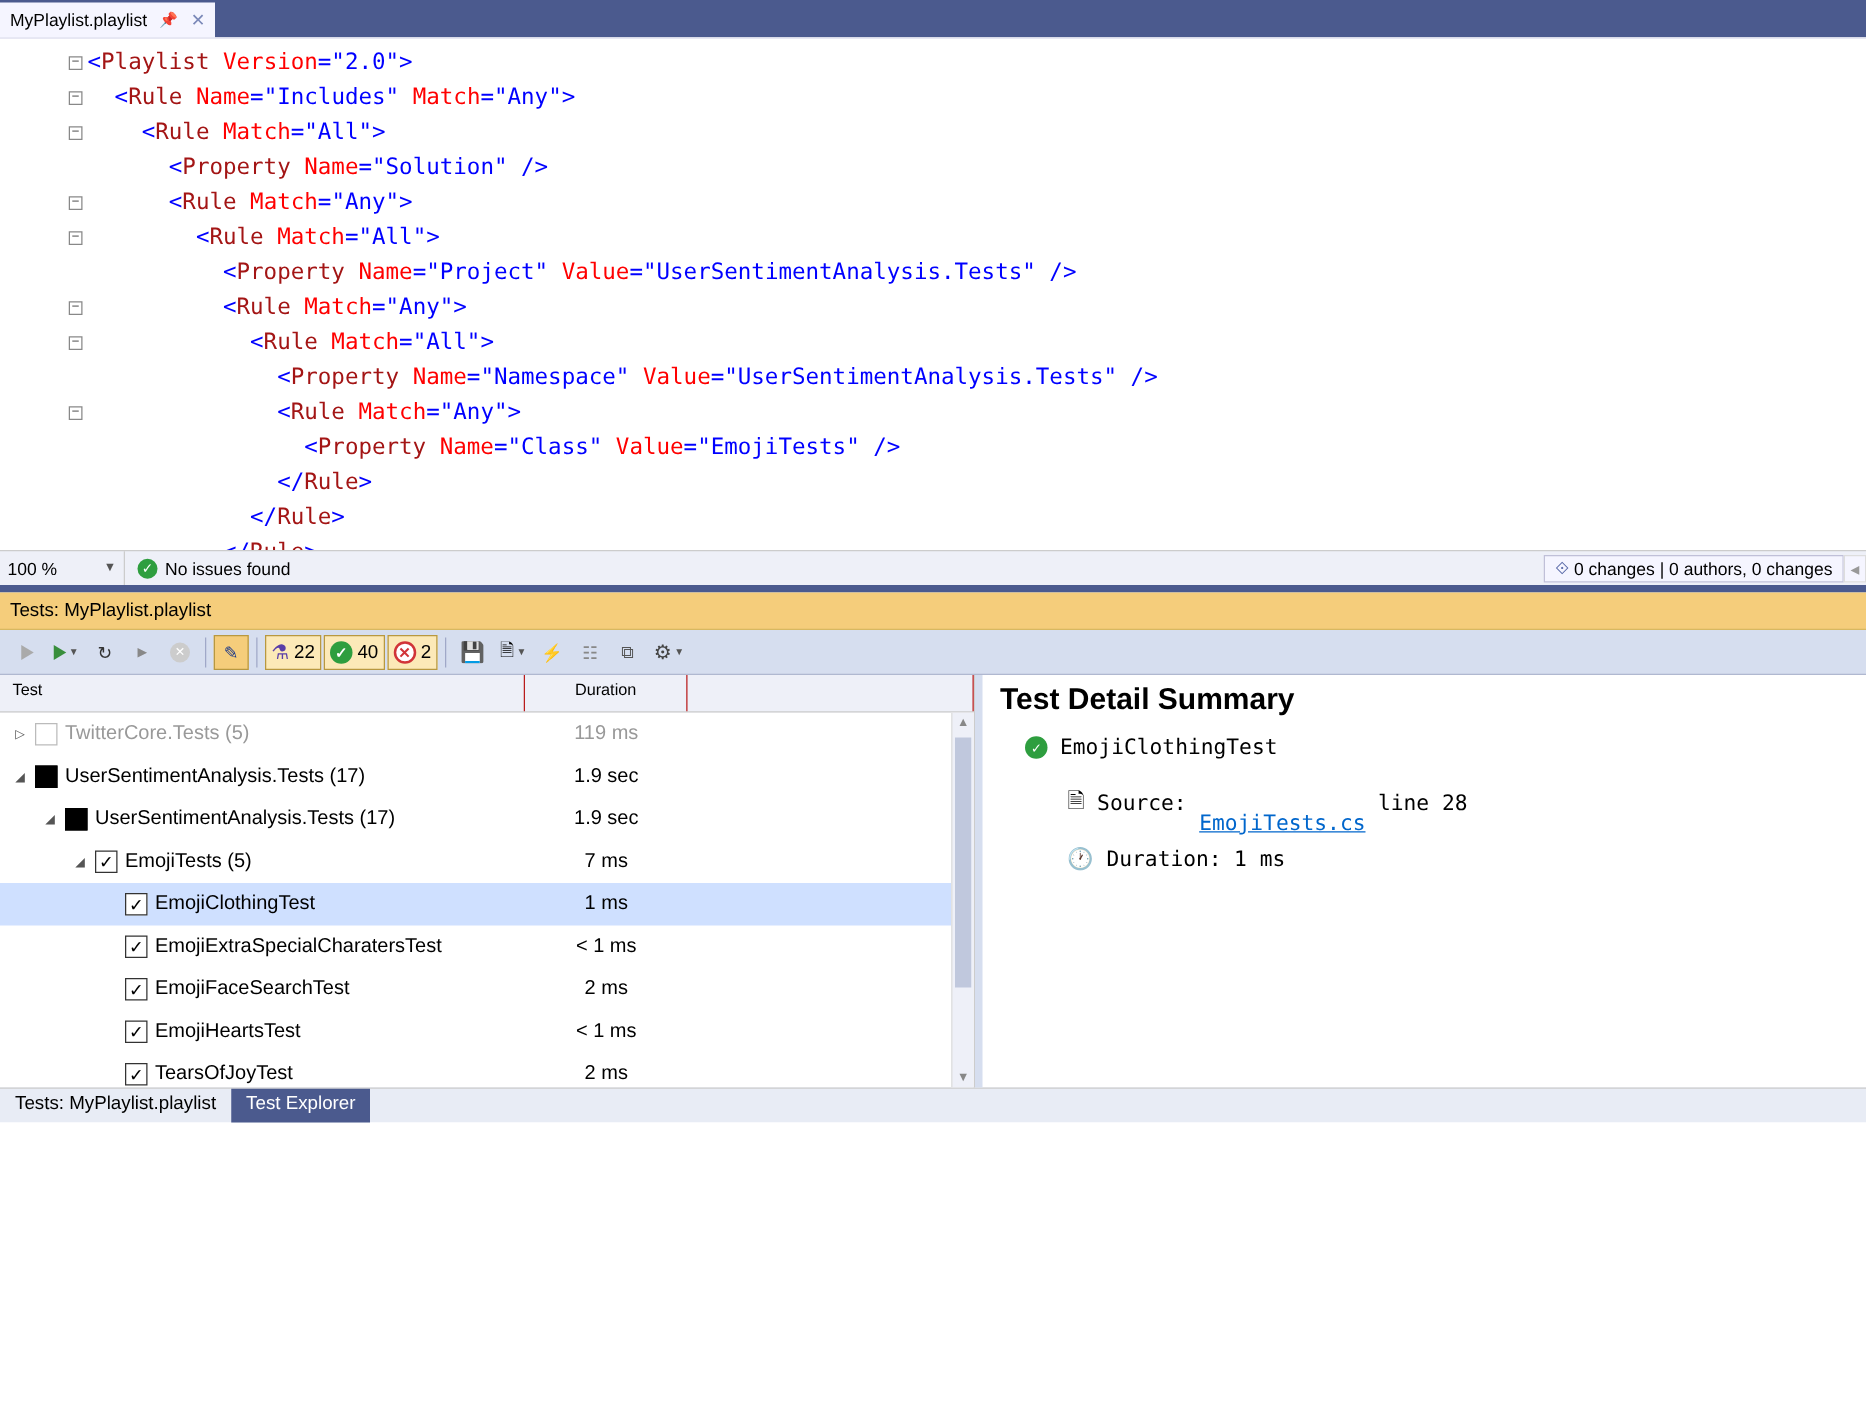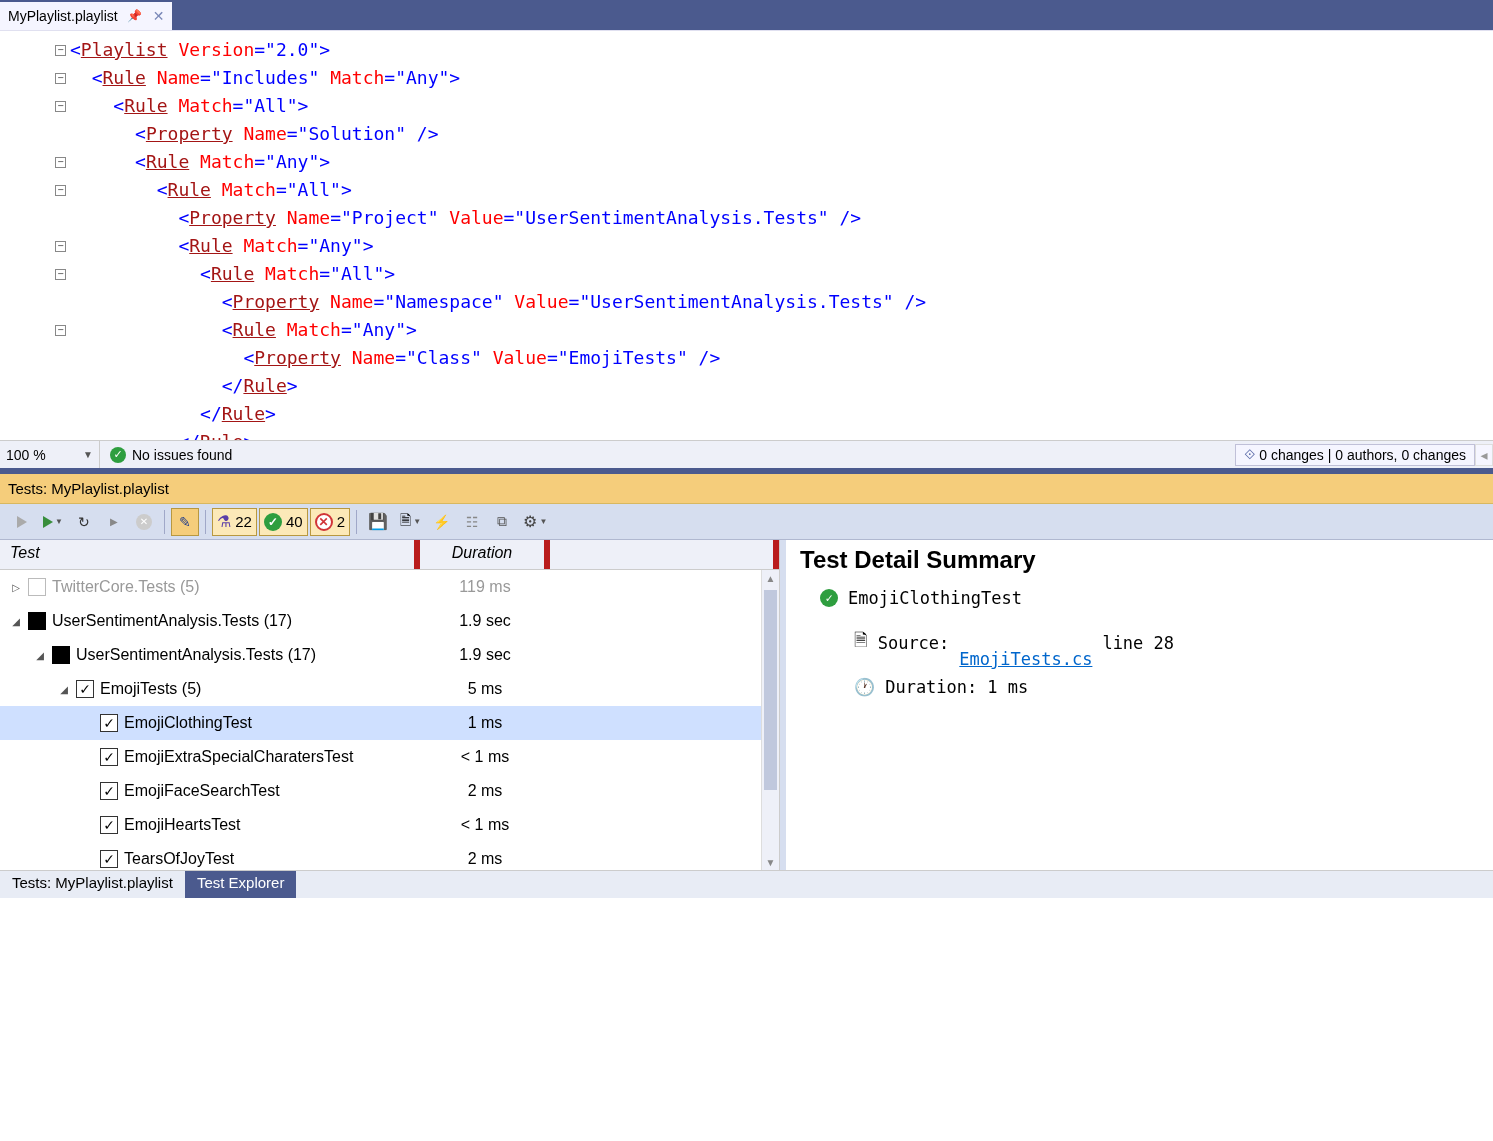--- a/index.html
+++ b/index.html
@@ -12,21 +12,21 @@
   .tab .close { color: #7a88b8; font-size: 14px; }
   
   
   .editor { background: #fff; font-family: Consolas, monospace; font-size: 18px; display: flex; height: 410px; overflow: hidden; border-top:1px solid #e0e0f0;}
   .gutter { width: 70px; border-right: 0; padding-top: 5px; }
   .gutter-line { height: 28px; display:flex; align-items:center; justify-content:flex-end; padding-right:4px; position:relative;}
   .fold { width:11px; height:11px; border:1px solid #888; background:#fff; display:flex; align-items:center; justify-content:center; font-size:10px; line-height:1; color:#555; }
   .code { flex:1; padding-top:5px; white-space: pre; }
   .code-line { height: 28px; line-height: 28px; }
   .t-blue { color: #0000ff; }
-  .t-brown { color: #a31515; text-decoration: underline; }
+  .t-brown { color: #a31515; }
   .t-red { color: #ff0000; }
   
   
   .status-bar { display:flex; align-items:center; height:28px; background:#eef0f8; border-top:1px solid #ccc; font-size:14px; }
   .zoom { width:100px; padding:0 6px; display:flex; align-items:center; justify-content:space-between; border-right:1px solid #ccc; height:100%;}
   .zoom .caret { font-size:10px; color:#555;}
   .issues { display:flex; align-items:center; gap:6px; padding:0 10px; flex:1;}
   .check-circle { width:16px; height:16px; border-radius:50%; background:#2e9e3f; display:flex; align-items:center; justify-content:center; color:#fff; font-size:11px;}
   .changes-box { border:1px solid #c0c0d8; padding:0 8px; height:22px; display:flex; align-items:center; background:#f5f5ff; gap:4px;}
   .arrow-btn { width:18px; height:22px; display:flex; align-items:center; justify-content:center; color:#999; border:1px solid #ddd; background:#f5f5ff;}
@@ -50,21 +50,21 @@
   .pass-icon { width:18px; height:18px; border-radius:50%; background:#2e9e3f; color:#fff; display:flex; align-items:center; justify-content:center; font-size:12px; font-weight:bold;}
   .fail-icon { width:18px; height:18px; border-radius:50%; background:#fff; border:2px solid #d13438; color:#d13438; display:flex; align-items:center; justify-content:center; font-size:12px; font-weight:bold;}
   .save-icon { color:#1e3a8a; font-size:16px;}
   .gear-icon { font-size:16px; color:#444;}
   .caret-sm { font-size:8px; color:#555; margin-left:2px;}
   
   
   .tests-body { display:flex; height:330px; }
   .tree-pane { width:780px; display:flex; flex-direction:column; border-right:1px solid #ccc;}
   .tree-header { display:flex; height:30px; background:#eef0f8; border-bottom:1px solid #ccc;}
-  .th { padding:4px 10px; border-right:6px solid #b91c1c; font-size:16px;font-style:italic;}
+  .th { padding:4px 10px; border-right:1px solid #b91c1c; font-size:13px;}
   .th1 { width:420px;}
   .th2 { width:130px; text-align:center;}
   .tree { flex:1; overflow:auto; }
   .row { display:flex; align-items:center; height:34px; font-size:16px;}
   .row.selected { background:#cfe0ff;}
   .cell1 { width:420px; display:flex; align-items:center; gap:6px;}
   .cell2 { width:130px; text-align:center;}
   .expander { width:12px; display:flex; align-items:center; justify-content:center; color:#555; font-size:10px;}
   .chk { width:18px; height:18px; border:1.5px solid #333; background:#fff; display:flex; align-items:center; justify-content:center; font-size:14px;}
   .chk.filled { background:#000; border-color:#000;}
@@ -243,21 +243,21 @@
               <span>UserSentimentAnalysis.Tests  (17)</span>
             </div>
             <div class="cell2">1.9 sec</div>
           </div>
           <div class="row">
             <div class="cell1" style="padding-left: 58px;">
               <span class="expander">◢</span>
               <span class="chk">✓</span>
               <span>EmojiTests  (5)</span>
             </div>
-            <div class="cell2">5 ms</div>
+            <div class="cell2">7 ms</div>
           </div>
           <div class="row selected">
             <div class="cell1" style="padding-left: 82px;">
               <span class="expander"></span>
               <span class="chk">✓</span>
               <span>EmojiClothingTest</span>
             </div>
             <div class="cell2">1 ms</div>
           </div>
           <div class="row">

